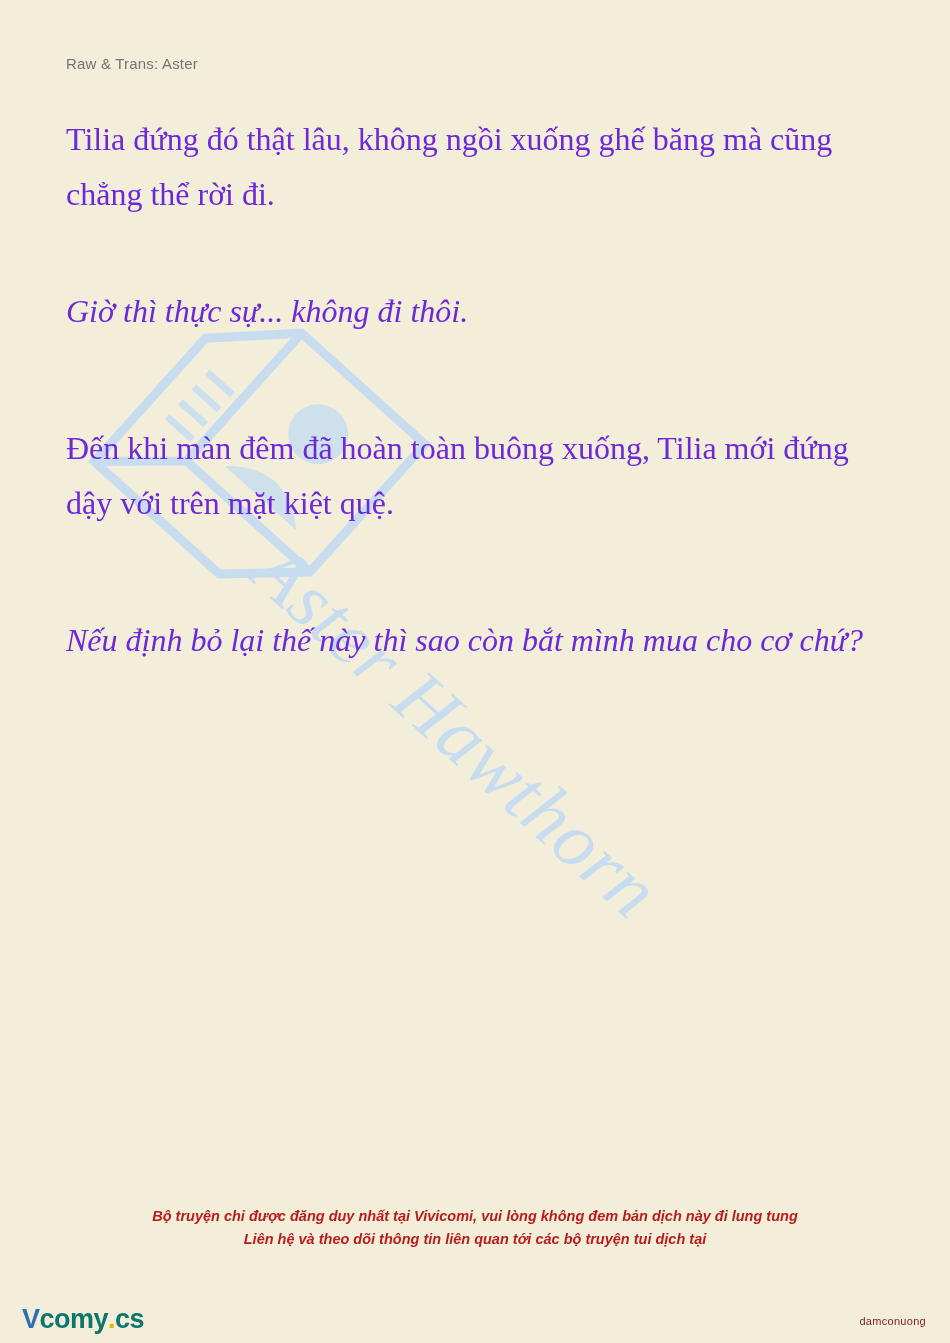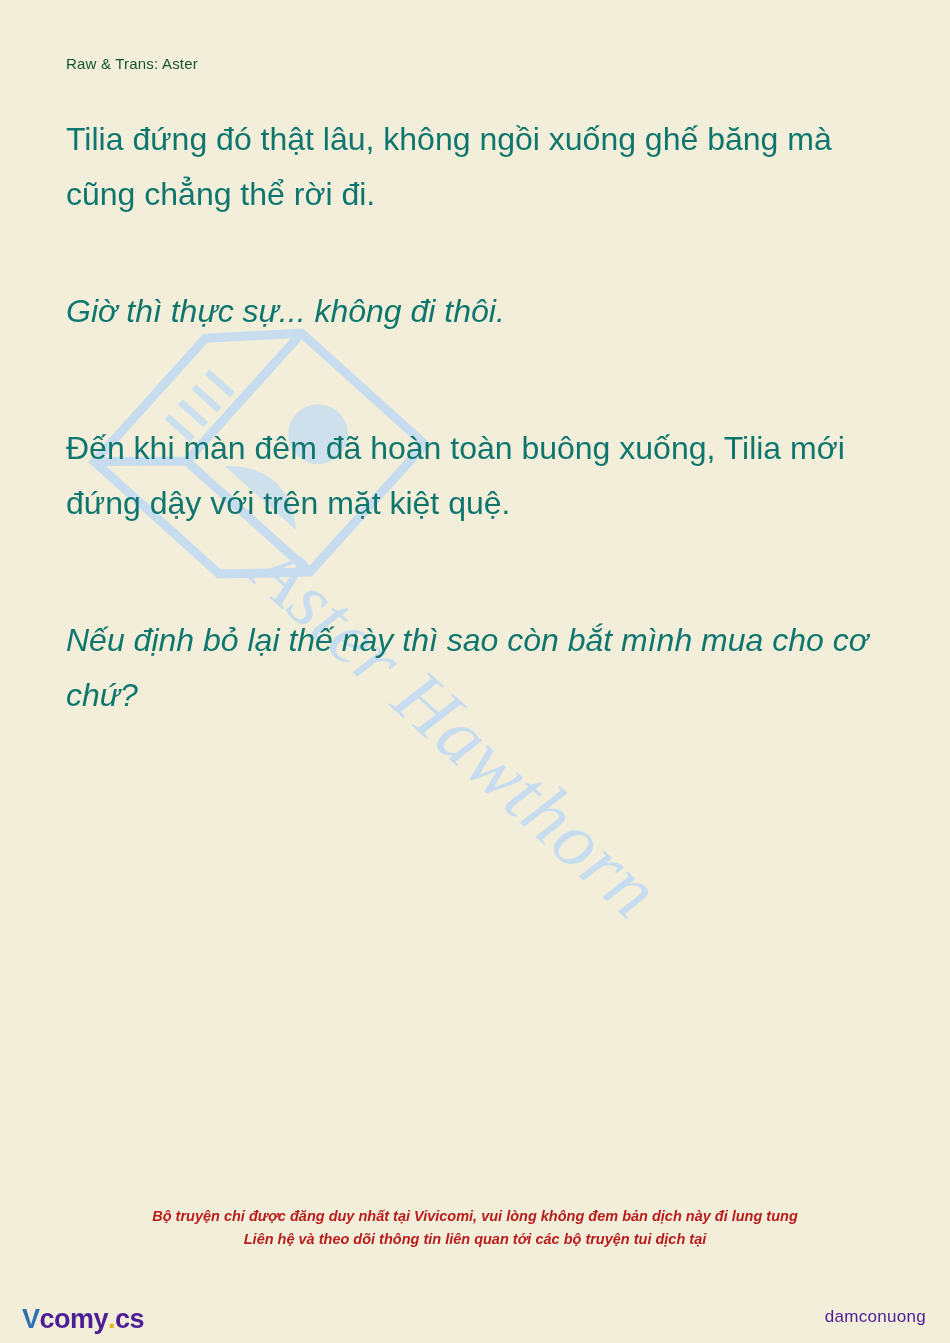--- a/index.html
+++ b/index.html
@@ -54,36 +54,36 @@
     transform-origin: 150px 150px;
   }
 
   
   .credit {
     position: absolute;
     left: 66px;
     top: 55px;
     font-family: "Liberation Sans", sans-serif;
     font-size: 15px;
-    color: #14532d;
+    color: #737373;
     letter-spacing: 0.2px;
   }
 
   
   .content {
     position: absolute;
     left: 66px;
     top: 112px;
     width: 820px;
   }
   .para {
-    font-family: Liberation Sans, sans-serif;
+    font-family: Liberation Serif, serif;
     font-size: 32px;
     line-height: 1.72;
-    color: #0f766e;
+    color: #6d28d9;
     margin: 0 0 62px 0;
     position: relative;
     z-index: 2;
   }
   .para.italic {
     font-style: italic;
   }
   .para.gap-lg {
     margin-bottom: 82px;
   }
@@ -118,29 +118,29 @@
     left: 22px;
     bottom: 8px;
     display: flex;
     align-items: baseline;
     font-family: "Liberation Sans", sans-serif;
     font-weight: bold;
     font-size: 27px;
     letter-spacing: -0.5px;
   }
   .brand .v { color: #2f6fb5; }
-  .brand .c { color: #4c1d95; }
+  .brand .c { color: #0f766e; }
   .brand .dot { color: #e0b400; }
   .site-tag {
     position: absolute;
     right: 24px;
     bottom: 16px;
     font-family: "Liberation Sans", sans-serif;
-    font-size: 17px;
-    color: #4c1d95;
+    font-size: 11px;
+    color: #7f1d1d;
     letter-spacing: 0.3px;
   }
 </style>
 </head>
 <body>
 
 <div class="page">
 
   <div class="watermark">
     <svg class="wm-mark" viewBox="0 0 290 290">

